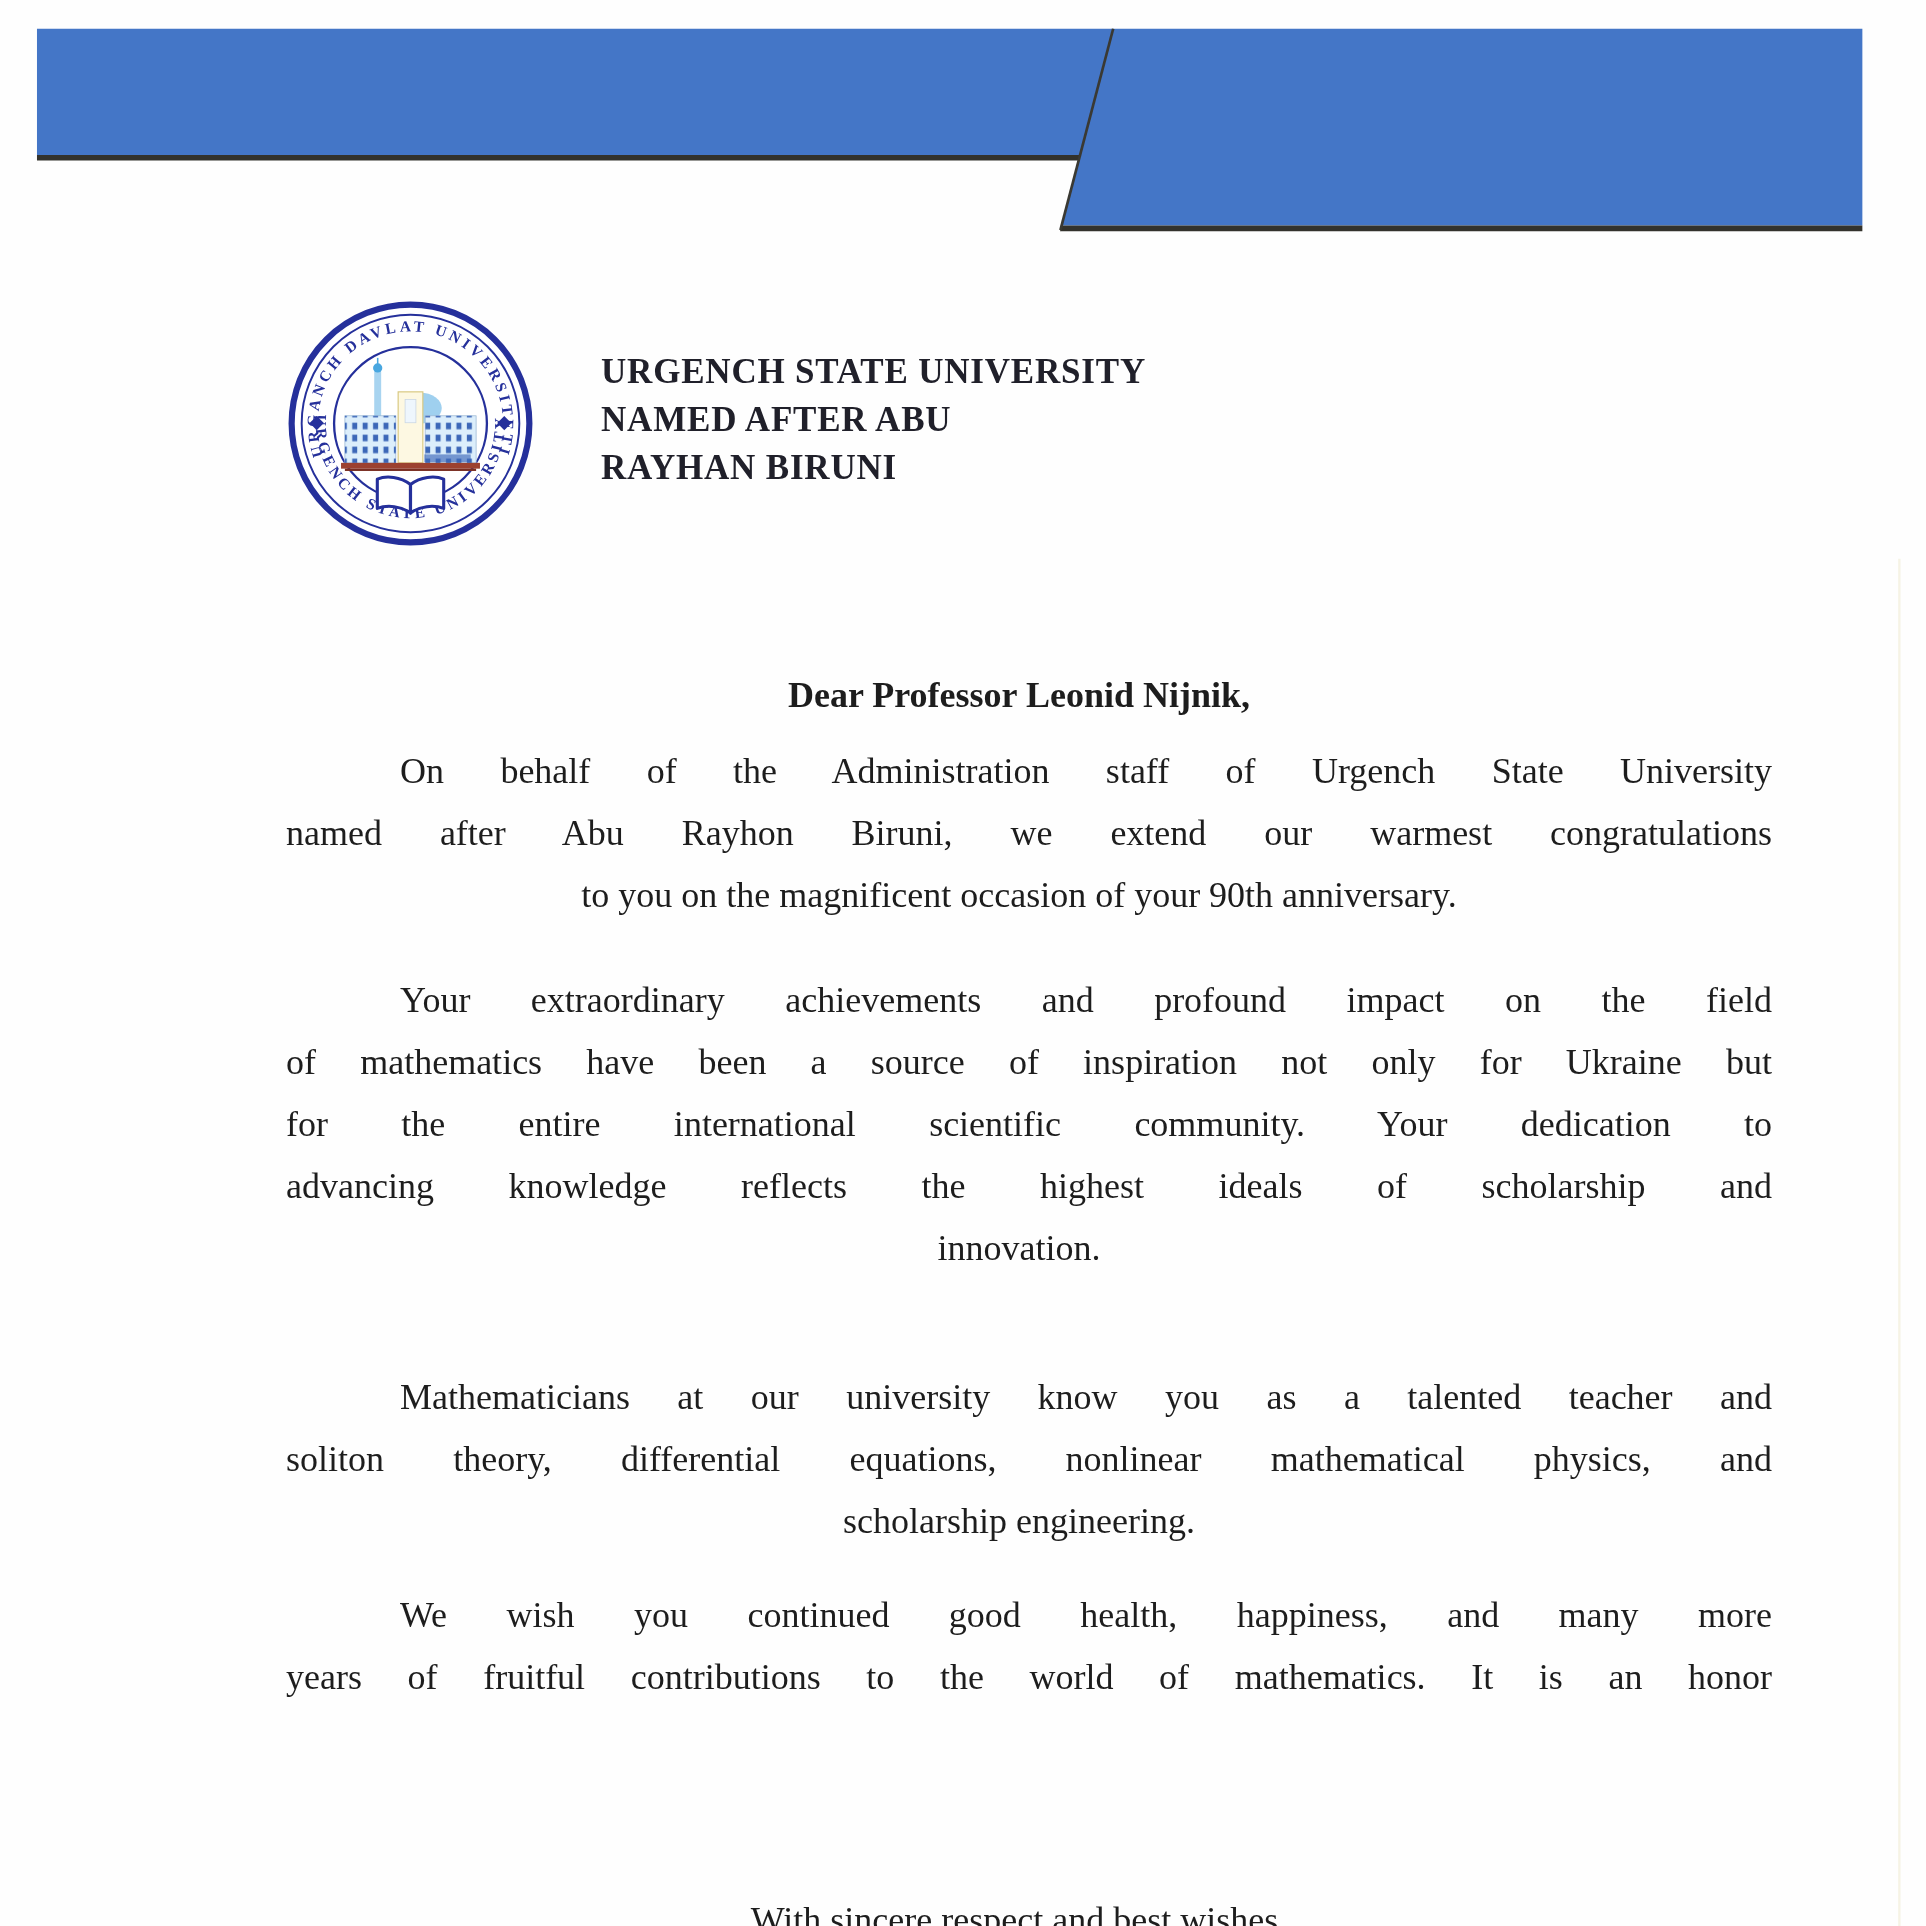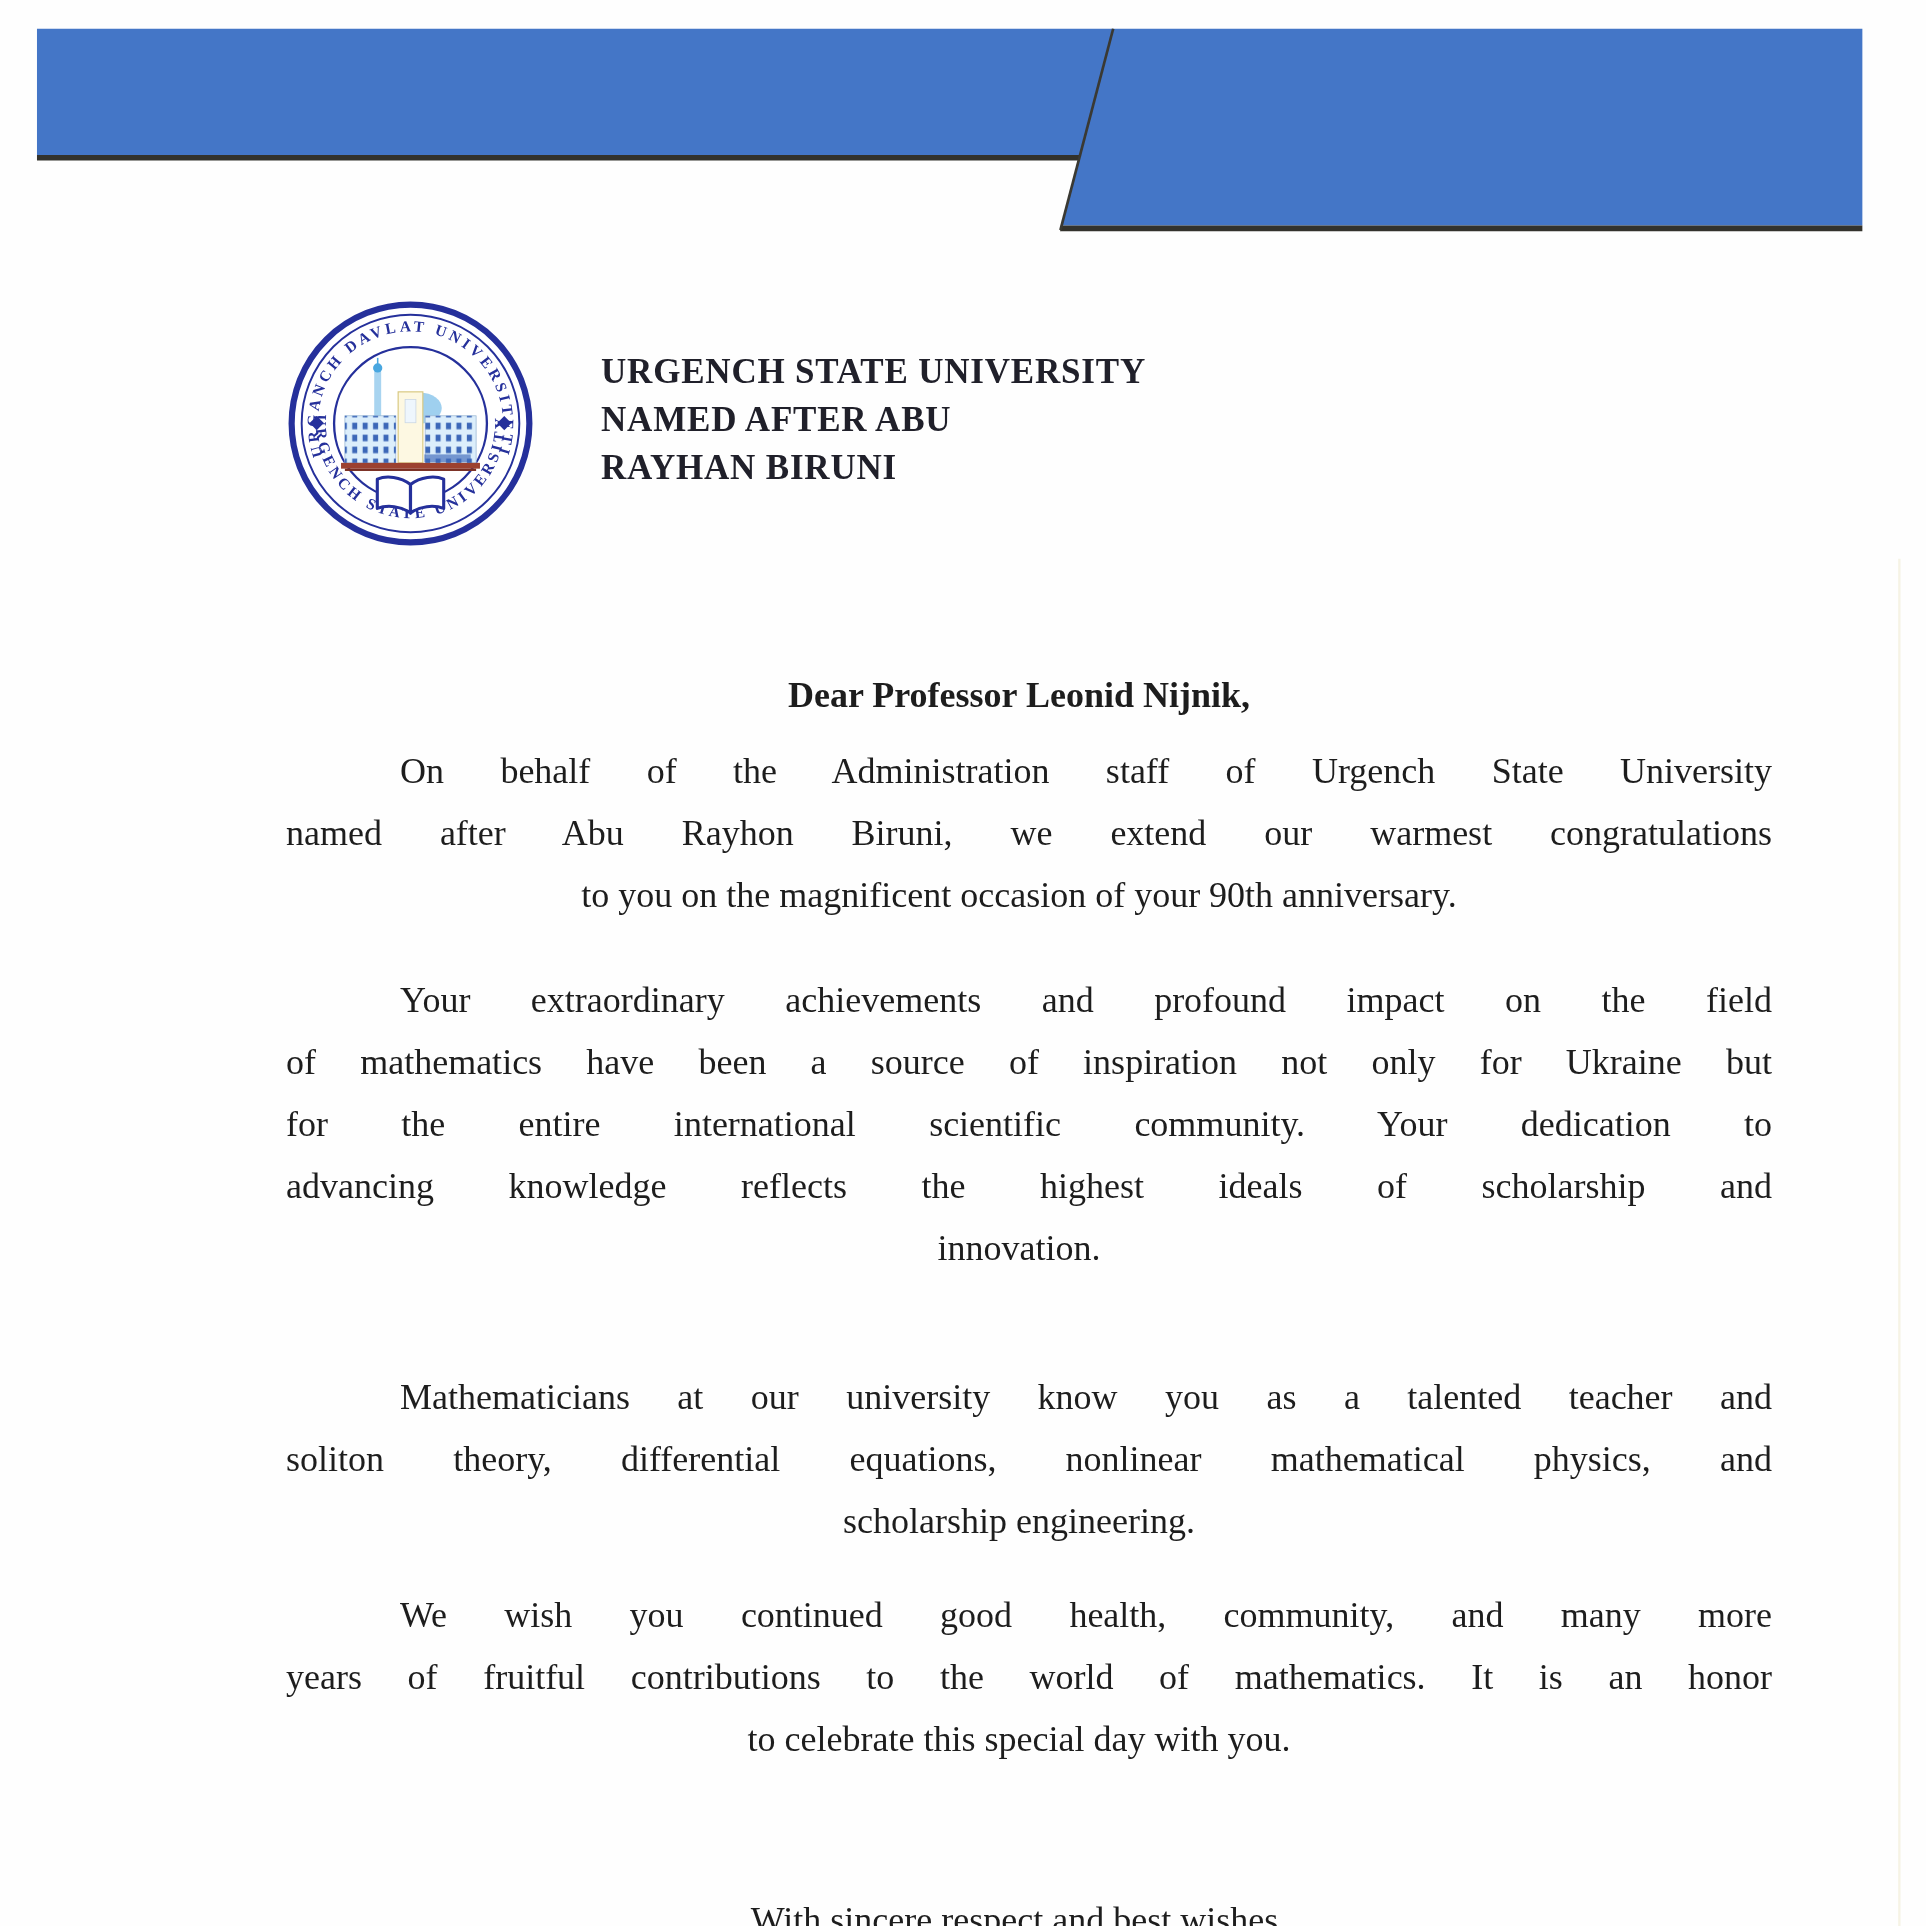--- a/index.html
+++ b/index.html
@@ -118,23 +118,22 @@
     <div class="ln">innovation.</div>
   </div>
 
   <div class="block" style="top:1366px">
     <div class="ln j ind">Mathematicians at our university know you as a talented teacher and</div>
     <div class="ln j">soliton theory, differential equations, nonlinear mathematical physics, and</div>
     <div class="ln">scholarship engineering.</div>
   </div>
 
   <div class="block" style="top:1584px">
-    <div class="ln j ind">We wish you continued good health, community, and many more</div>
+    <div class="ln j ind">We wish you continued good health, happiness, and many more</div>
     <div class="ln j">years of fruitful contributions to the world of mathematics. It is an honor</div>
-    <div class="ln">to celebrate this special day with you.</div>
   </div>
 
   <div class="block" style="top:1889px">
     <div class="ln">With sincere respect and best wishes,</div>
   </div>
 
   <svg class="overlay" viewBox="0 0 5008 6985" xmlns="http://www.w3.org/2000/svg" fill="none" stroke-linecap="round" stroke-linejoin="round">
     <g stroke="#3b3bad" stroke-width="13">
       <path transform="translate(2560,5460)" d="M12,210 C50,60 150,8 178,108 C200,190 90,248 108,170 C126,84 230,40 300,120 C330,155 350,140 360,110"></path>
       <path transform="translate(4140,5390)" d="M95,430 C35,300 45,130 115,45 C165,-10 215,45 170,160 C130,265 110,340 180,415 C230,465 280,400 258,330"></path>

